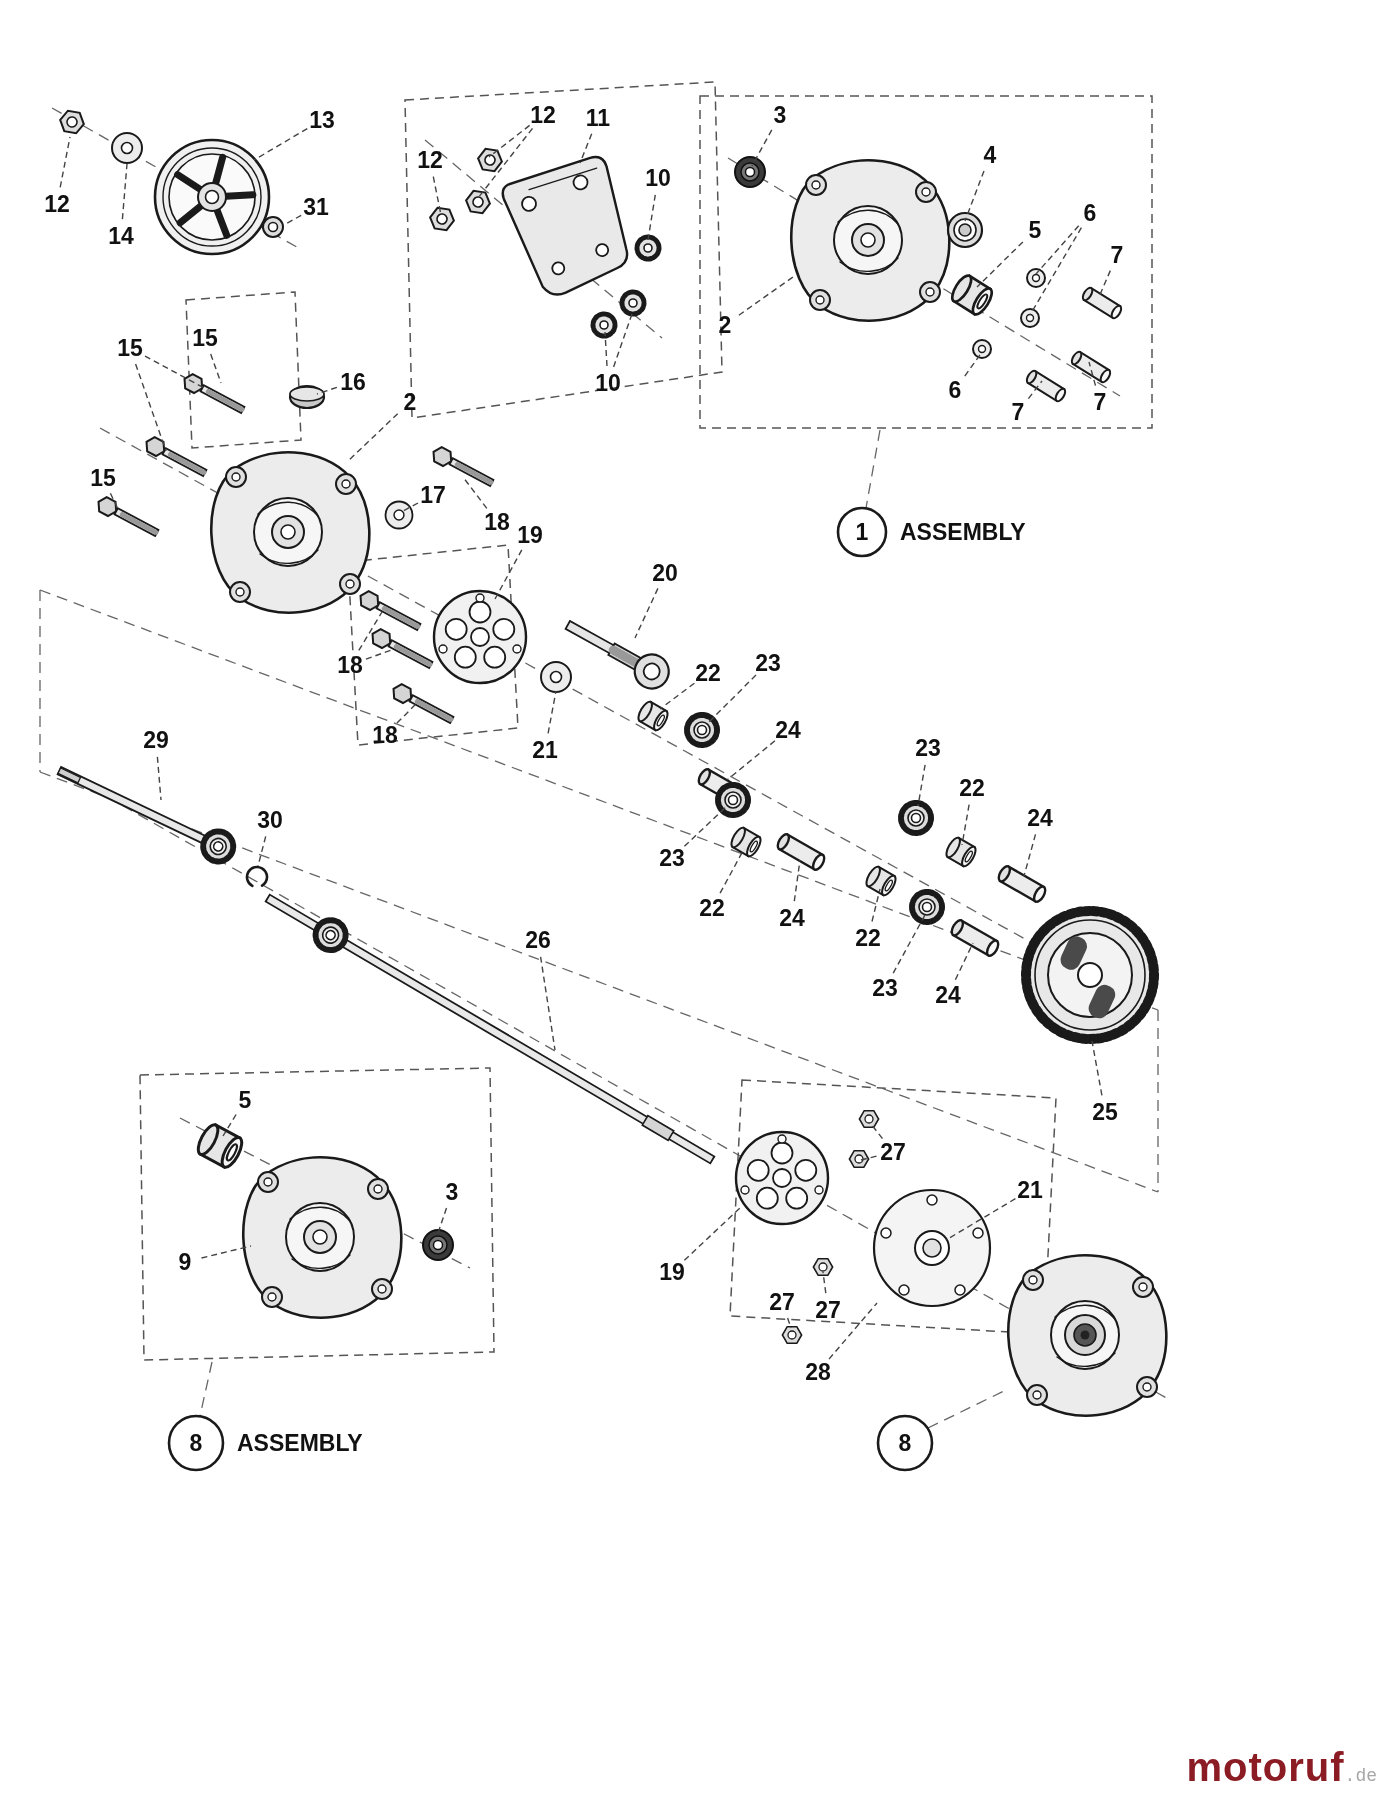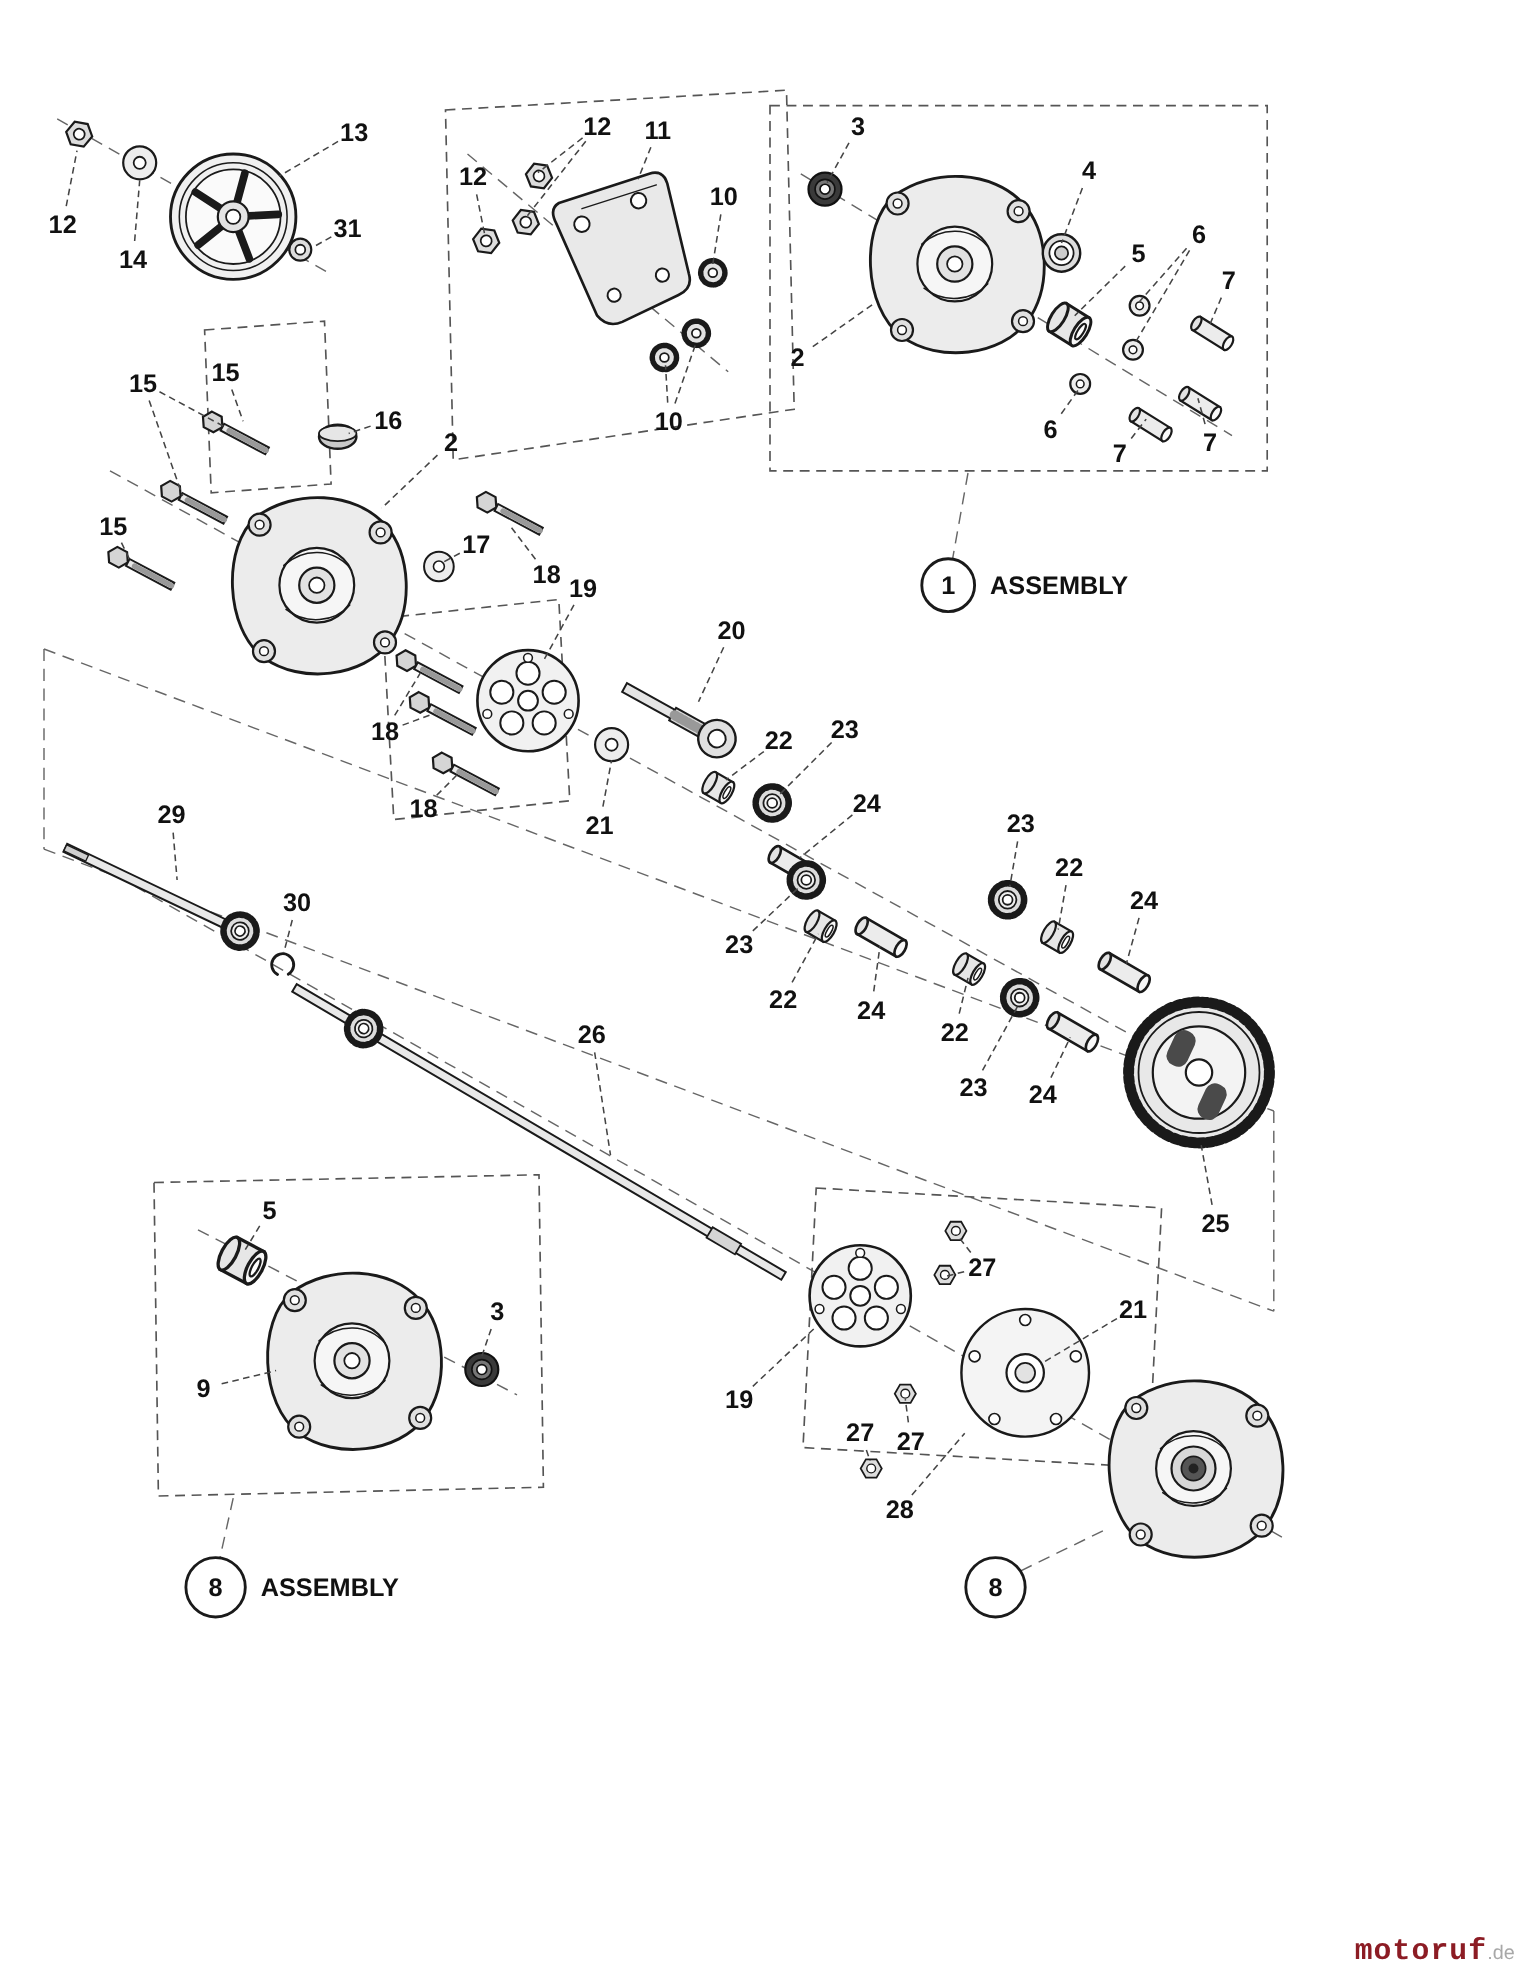--- a/index.html
+++ b/index.html
@@ -7,22 +7,22 @@
   body{width:1389px;height:1800px;position:relative;overflow:hidden;font-family:"Liberation Sans",sans-serif}
   .page{position:relative;width:1389px;height:1800px;background:#fff}
   svg{display:block}
   .callout{font-family:"Liberation Sans",sans-serif;font-size:23px;font-weight:bold;fill:#111;text-anchor:middle}
   .assembly-label{font-family:"Liberation Sans",sans-serif;font-size:23px;font-weight:bold;fill:#111;text-anchor:start}
   .leader{stroke:#444;stroke-width:1.4;stroke-dasharray:6 4;fill:none}
   .assembly-circle{fill:#fff;stroke:#1a1a1a;stroke-width:2.6}
   .dashbox{fill:none;stroke:#555;stroke-width:1.5;stroke-dasharray:9 6}
   .cl{stroke:#666;stroke-width:1.3;stroke-dasharray:11 7;fill:none}
   .watermark{position:absolute;right:12px;bottom:10px;white-space:nowrap}
-  .watermark .brand{font-family:Liberation Mono, monospace;font-weight:bold;font-size:27px;color:var(--brand-color,#8c1c24);letter-spacing:1px}
-  .watermark .tld{font-family:Liberation Sans, sans-serif;font-size:18px;color:var(--tld-color,#a8a8a8)}
+  .watermark .brand{font-family:Liberation Sans, sans-serif;font-weight:bold;font-size:40px;color:var(--brand-color,#8c1c24);letter-spacing:1px}
+  .watermark .tld{font-family:Liberation Mono, monospace;font-size:18px;color:var(--tld-color,#a8a8a8)}
 </style>
 </head>
 <body>
 
 <div class="page">
 <svg viewBox="0 0 1389 1800" width="1389" height="1800" xmlns="http://www.w3.org/2000/svg">
   <defs>
     <g id="hexnut">
       <polygon points="12,0 6,10.4 -6,10.4 -12,0 -6,-10.4 6,-10.4" fill="#ddd" stroke="#1a1a1a" stroke-width="2"></polygon>
       <circle r="5" fill="#fff" stroke="#1a1a1a" stroke-width="1.6"></circle>

